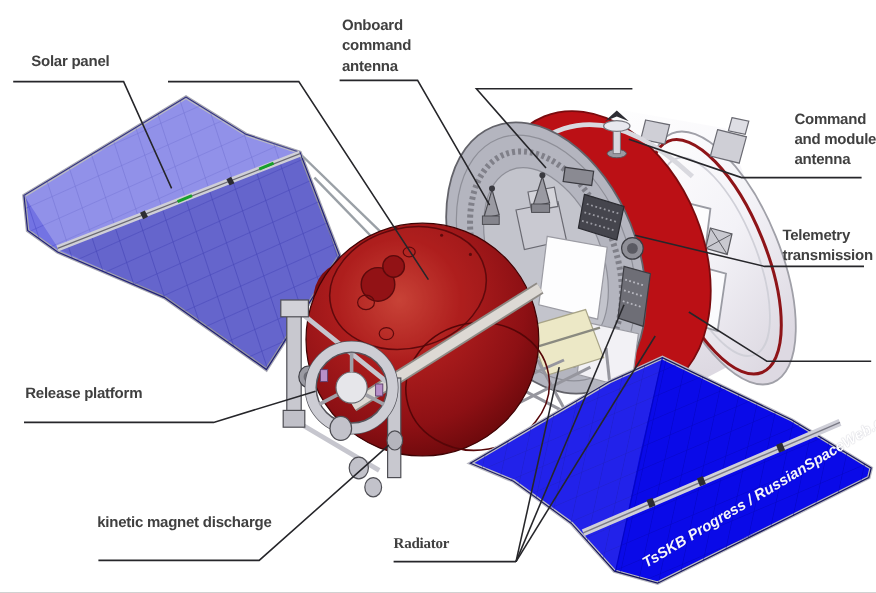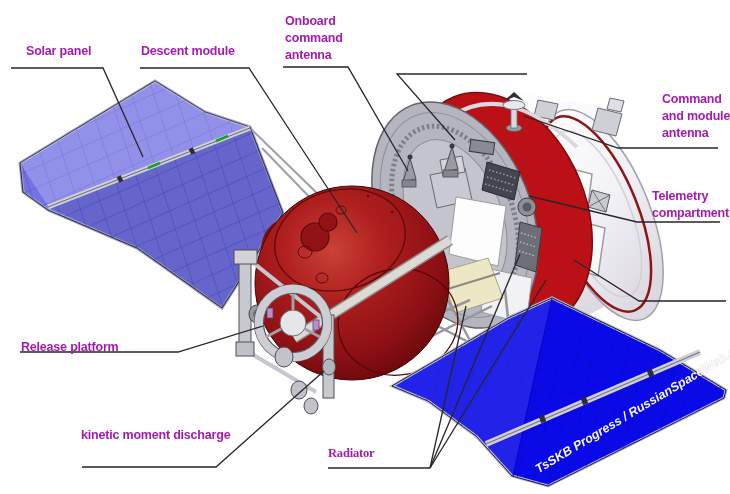--- a/index.html
+++ b/index.html
@@ -1,20 +1,20 @@
 <!DOCTYPE html>
 <html><head>
 <meta charset="utf-8">
 <style>
   html,body{margin:0;padding:0;background:#888;}
   #stage{position:relative;width:730px;height:494px;background:#ffffff;overflow:hidden;
          font-family:"Liberation Sans",sans-serif;}
   #art{position:absolute;left:0;top:0;}
   .lbl{position:absolute;font-weight:700;font-size:12.5px;line-height:17px;
-       letter-spacing:-0.2px;color:#a21caf;white-space:nowrap;}
+       letter-spacing:-0.2px;color:#404040;white-space:nowrap;}
   .wm{position:absolute;left:540px;top:462px;color:#ffffff;font-weight:700;
       font-style:italic;font-size:12.5px;transform:rotate(-31deg);
       transform-origin:left bottom;white-space:nowrap;opacity:.96;
       text-shadow:0 0 1px rgba(0,0,60,.35);}
 </style>
 </head>
 <body>
 
 <div id="stage">
 
@@ -201,42 +201,39 @@
       <line x1="430" y1="468" x2="466" y2="306"></line>
       <line x1="430" y1="468" x2="520" y2="254"></line>
       <line x1="430" y1="468" x2="546" y2="280"></line>
     </g>
   </g>
 </svg>
 
 <div class="lbl" style="left:26px;top:43px;">
   <div>Solar panel</div>
 </div>
-<div class="lbl" style="left:141px;top:43px;">
-  <div>Descent module</div>
-</div>
 <div class="lbl" style="left:285px;top:13px;">
   <div>Onboard</div>
   <div>command</div>
   <div>antenna</div>
 </div>
 <div class="lbl" style="left:662px;top:91px;">
   <div>Command</div>
   <div>and module</div>
   <div>antenna</div>
 </div>
 <div class="lbl" style="left:652px;top:188px;">
   <div>Telemetry</div>
-  <div>compartment</div>
-</div>
-<div class="lbl" style="left:21px;top:339px;">
+  <div>transmission</div>
+</div>
+<div class="lbl" style="left:21px;top:320px;">
   <div>Release platform</div>
 </div>
 <div class="lbl" style="left:81px;top:427px;">
-  <div>kinetic moment discharge</div>
+  <div>kinetic magnet discharge</div>
 </div>
 <div class="lbl" style="left:328px;top:445px;font-family:Liberation Serif, serif;">
   <div>Radiator</div>
 </div>
 
 <div class="wm">TsSKB Progress / RussianSpaceWeb.com</div>
 
 </div>
 
 </body></html>

